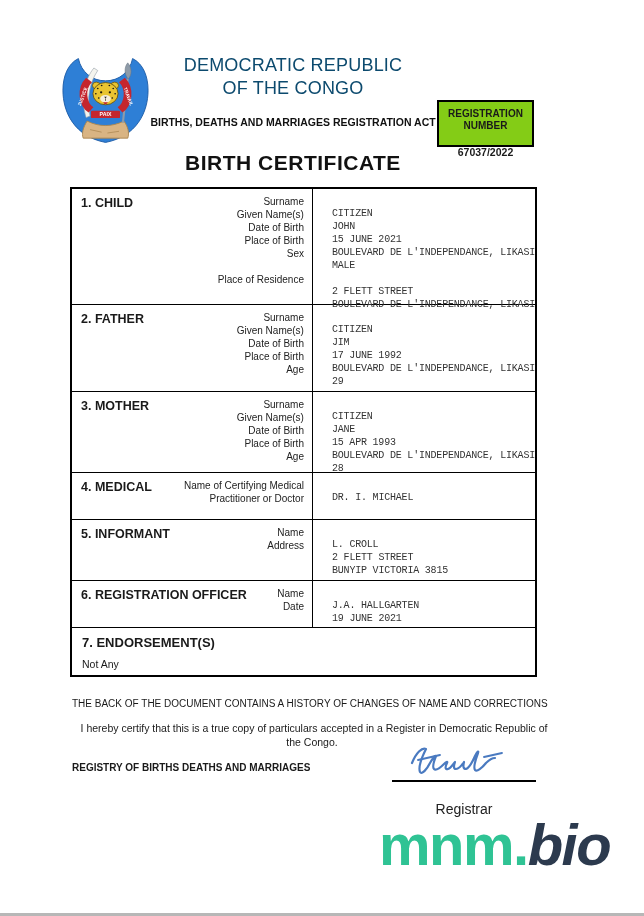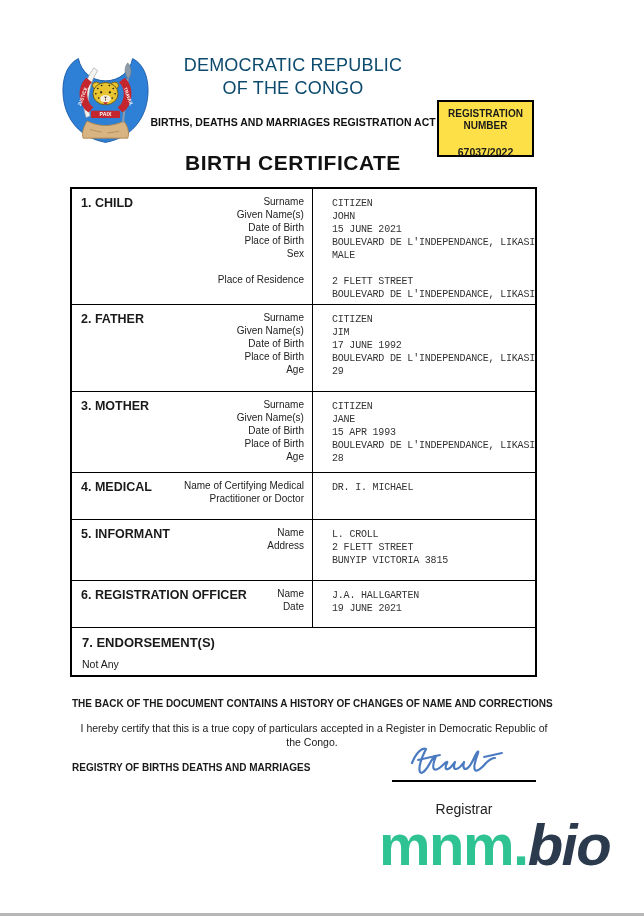--- a/index.html
+++ b/index.html
@@ -17,45 +17,45 @@
 
   
   .emblem { position:absolute; left:61px; top:56px; width:89px; height:89px; }
 
   .header-text { position:absolute; left:123px; top:54px; width:340px; text-align:center; }
   .country-line { font-size:18px; font-weight:normal; line-height:23px; letter-spacing:0.2px; color:#0c4a6e; }
   .act-line { margin-top:16px; font-size:10.5px; font-weight:bold; line-height:13px; color:#111; }
   .doc-title { margin-top:22px; font-size:21px; font-weight:bold; letter-spacing:0.5px; color:#111; }
 
   .reg-box {
-    position:absolute; left:437px; top:100px; width:97px; height:57px;
-    border:2px solid #000; text-align:center; padding-top:6px; background:#fde047;
+    position:absolute; left:437px; top:100px; width:97px; height:47px;
+    border:2px solid #000; text-align:center; padding-top:6px; background:#84cc16;
   }
   .reg-label { font-size:10px; font-weight:bold; line-height:11.5px; }
   .reg-number { margin-top:15px; font-size:10.5px; font-weight:bold; }
 
   
   .cert-table {
     position:absolute; left:70px; top:187px; width:467px;
     border:2px solid #000; background:#fff;
   }
   .t-row { display:flex; border-bottom:1.5px solid #000; position:relative;gap:9px; }
   .t-row:last-child { border-bottom:none; }
   .t-left { width:241px; border-right:1.5px solid #000; position:relative; padding:6px 8px 0 0; }
-  .t-right { flex:1; padding:8px 0 0 10px; }
+  .t-right { flex:1; padding:18px 0 0 10px; }
   .sec-title { position:absolute; left:9px; top:7px; font-size:12.5px; font-weight:bold; white-space:nowrap; }
   .lbl { text-align:right; font-size:10px; line-height:13px; min-height:13px; color:#222; }
   .val { font-family:"Liberation Mono", monospace; font-size:10px; line-height:13px; min-height:13px;
          letter-spacing:-0.2px; white-space:pre; color:#333; }
   .endorse-cell { width:100%; padding:7px 10px; }
   .endorse-title { font-size:13px; font-weight:bold; }
   .endorse-note { margin-top:8px; font-size:10.5px; }
 
   
-  .back-notice { position:absolute; left:72px; top:698px; font-size:10px; font-weight:bold; }
+  .back-notice { position:absolute; left:72px; top:698px; font-size:10px; font-weight:normal; }
   .certify { position:absolute; left:72px; top:721px; width:480px; font-size:10.5px; line-height:14px;text-align:center; }
   .certify .indent { padding-left:4px; }
   .registry-line { position:absolute; left:72px; top:762px; font-size:10px; font-weight:bold; }
 
   .sig-block { position:absolute; left:392px; top:743px; width:144px; }
   .sig-svg { display:block; width:144px; height:37px; }
   .sig-line { border-top:2px solid #000; width:144px; }
   .registrar { text-align:center; font-size:14px; margin-top:19px; color:#222; }
 
   

